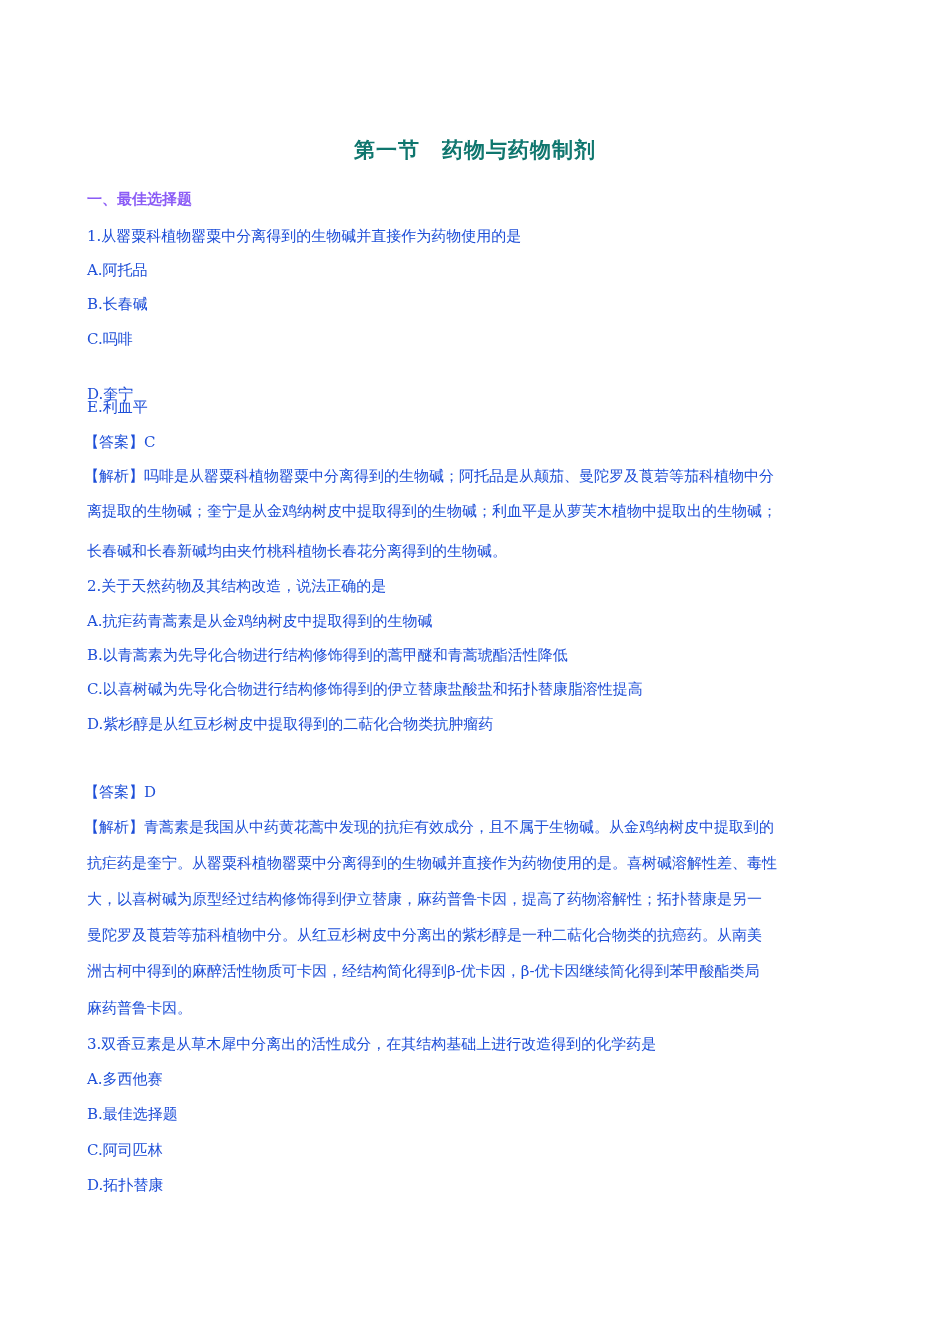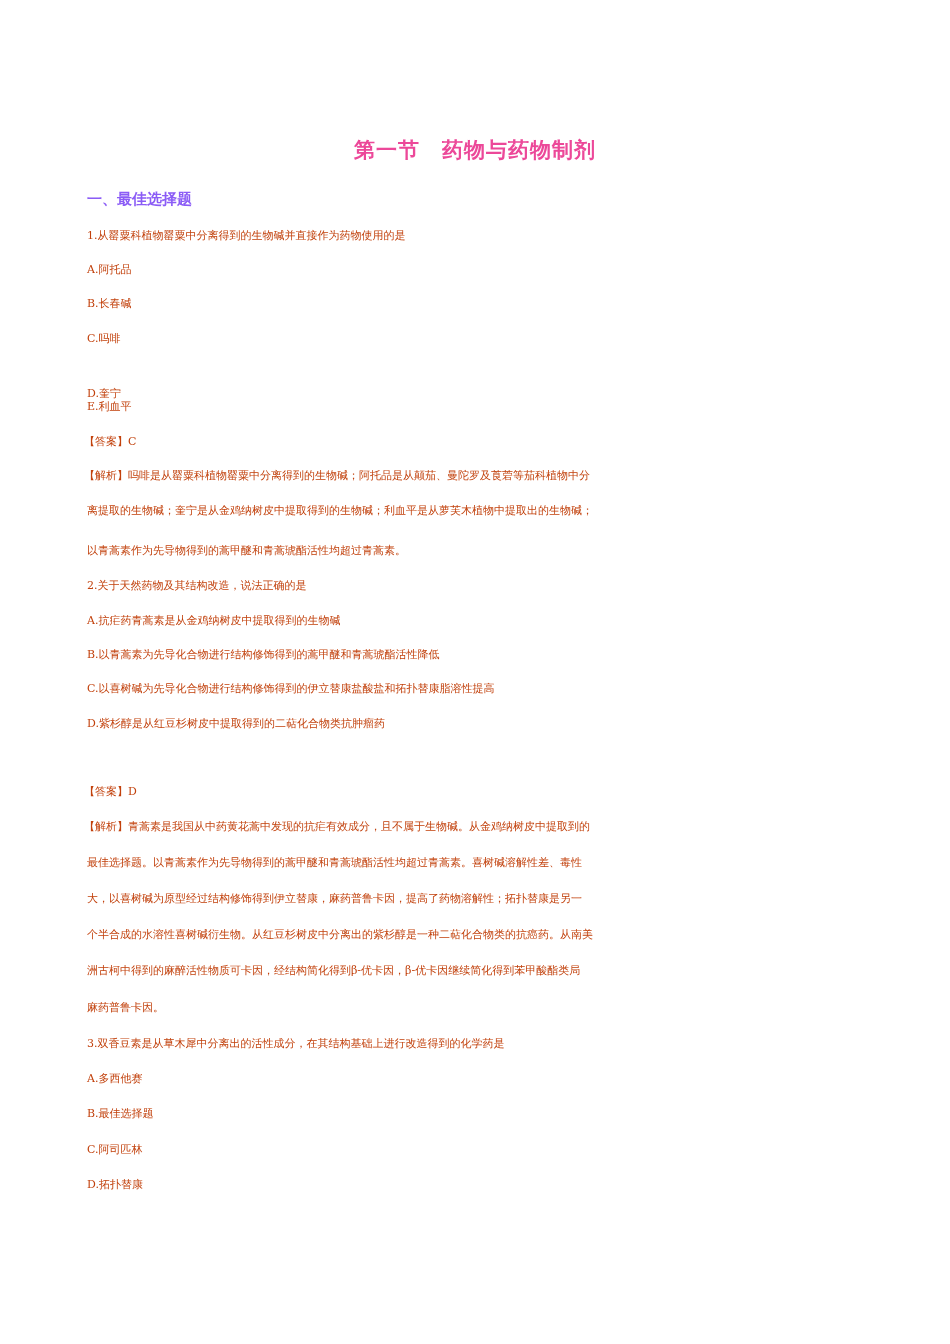--- a/index.html
+++ b/index.html
@@ -1,53 +1,53 @@
 <!DOCTYPE html>
 <html><head>
 <meta charset="utf-8">
 <style>
   html, body { margin: 0; padding: 0; background: #ffffff; }
   body { width: 950px; height: 1344px; position: relative; overflow: hidden;
          font-family: "DejaVu Serif", "Liberation Serif", serif; color: #111; }
   .page { position: absolute; left: 0; top: 0; width: 950px; height: 1344px; }
   .title { position: absolute; left: 0; width: 950px; top: 136px; text-align: center;
            font-family: "DejaVu Sans", "Liberation Sans", sans-serif; font-weight: bold;
-           font-size: 21px; letter-spacing: 1px; color: #ec4899; }
+           font-size: 21px; letter-spacing: 1px; color: #0f766e; }
   .section { position: absolute; left: 87px; top: 190px; font-family: "DejaVu Sans", "Liberation Sans", sans-serif;
              font-weight: bold; font-size: 15px; color: #8b5cf6; }
-  .line { position: absolute; left: 87px; font-size: 11px; line-height: 20px; white-space: nowrap; color: #c2410c; }
+  .line { position: absolute; left: 87px; font-size: 15px; line-height: 20px; white-space: nowrap; color: #1d4ed8; }
 </style>
 </head>
 <body>
 
 <div class="page">
   <div class="title">第一节　药物与药物制剂</div>
   <div class="section">一、最佳选择题</div>
 
   <div class="line" style="top:226px">1.从罂粟科植物罂粟中分离得到的生物碱并直接作为药物使用的是</div>
   <div class="line" style="top:260px">A.阿托品</div>
   <div class="line" style="top:294px">B.长春碱</div>
   <div class="line" style="top:329px">C.吗啡</div>
   <div class="line" style="top:384px">D.奎宁</div>
   <div class="line" style="top:397px">E.利血平</div>
   <div class="line" style="top:432px;left:84px">【答案】C</div>
   <div class="line" style="top:466px;left:84px">【解析】吗啡是从罂粟科植物罂粟中分离得到的生物碱；阿托品是从颠茄、曼陀罗及莨菪等茄科植物中分</div>
   <div class="line" style="top:501px">离提取的生物碱；奎宁是从金鸡纳树皮中提取得到的生物碱；利血平是从萝芙木植物中提取出的生物碱；</div>
-  <div class="line" style="top:541px">以青蒿素作为先导物得到的蒿甲醚和青蒿琥酯活性均超过青蒿素。</div>
+  <div class="line" style="top:541px">长春碱和长春新碱均由夹竹桃科植物长春花分离得到的生物碱。</div>
 
   <div class="line" style="top:576px">2.关于天然药物及其结构改造，说法正确的是</div>
   <div class="line" style="top:611px">A.抗疟药青蒿素是从金鸡纳树皮中提取得到的生物碱</div>
   <div class="line" style="top:645px">B.以青蒿素为先导化合物进行结构修饰得到的蒿甲醚和青蒿琥酯活性降低</div>
   <div class="line" style="top:679px">C.以喜树碱为先导化合物进行结构修饰得到的伊立替康盐酸盐和拓扑替康脂溶性提高</div>
   <div class="line" style="top:714px">D.紫杉醇是从红豆杉树皮中提取得到的二萜化合物类抗肿瘤药</div>
   <div class="line" style="top:782px;left:84px">【答案】D</div>
   <div class="line" style="top:817px;left:84px">【解析】青蒿素是我国从中药黄花蒿中发现的抗疟有效成分，且不属于生物碱。从金鸡纳树皮中提取到的</div>
-  <div class="line" style="top:853px">最佳选择题。以青蒿素作为先导物得到的蒿甲醚和青蒿琥酯活性均超过青蒿素。喜树碱溶解性差、毒性</div>
+  <div class="line" style="top:853px">抗疟药是奎宁。从罂粟科植物罂粟中分离得到的生物碱并直接作为药物使用的是。喜树碱溶解性差、毒性</div>
   <div class="line" style="top:889px">大，以喜树碱为原型经过结构修饰得到伊立替康，麻药普鲁卡因，提高了药物溶解性；拓扑替康是另一</div>
-  <div class="line" style="top:925px">个半合成的水溶性喜树碱衍生物。从红豆杉树皮中分离出的紫杉醇是一种二萜化合物类的抗癌药。从南美</div>
+  <div class="line" style="top:925px">曼陀罗及莨菪等茄科植物中分。从红豆杉树皮中分离出的紫杉醇是一种二萜化合物类的抗癌药。从南美</div>
   <div class="line" style="top:961px">洲古柯中得到的麻醉活性物质可卡因，经结构简化得到β-优卡因，β-优卡因继续简化得到苯甲酸酯类局</div>
   <div class="line" style="top:998px">麻药普鲁卡因。</div>
 
   <div class="line" style="top:1034px">3.双香豆素是从草木犀中分离出的活性成分，在其结构基础上进行改造得到的化学药是</div>
   <div class="line" style="top:1069px">A.多西他赛</div>
   <div class="line" style="top:1104px">B.最佳选择题</div>
   <div class="line" style="top:1140px">C.阿司匹林</div>
   <div class="line" style="top:1175px">D.拓扑替康</div>
 </div>
 

